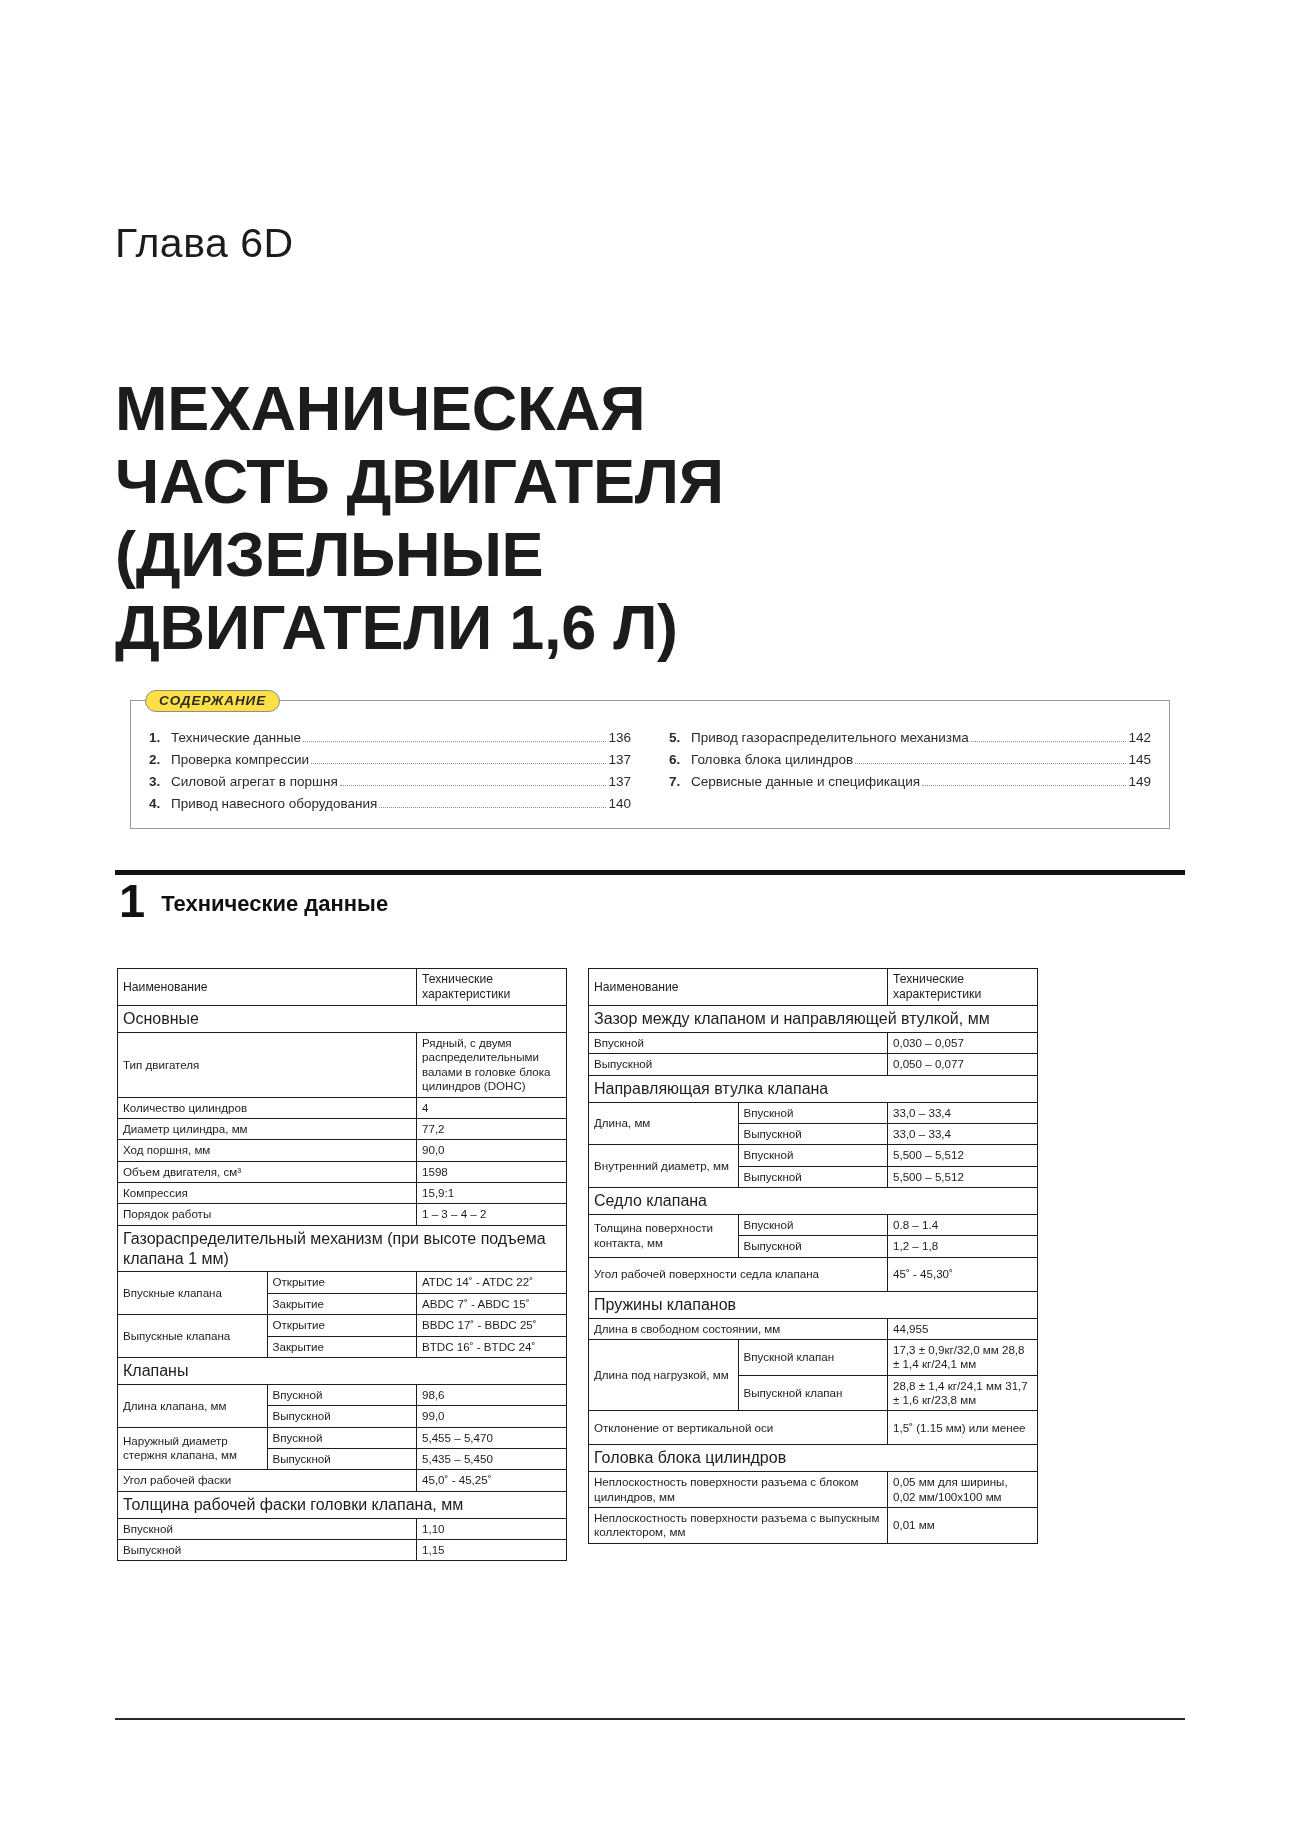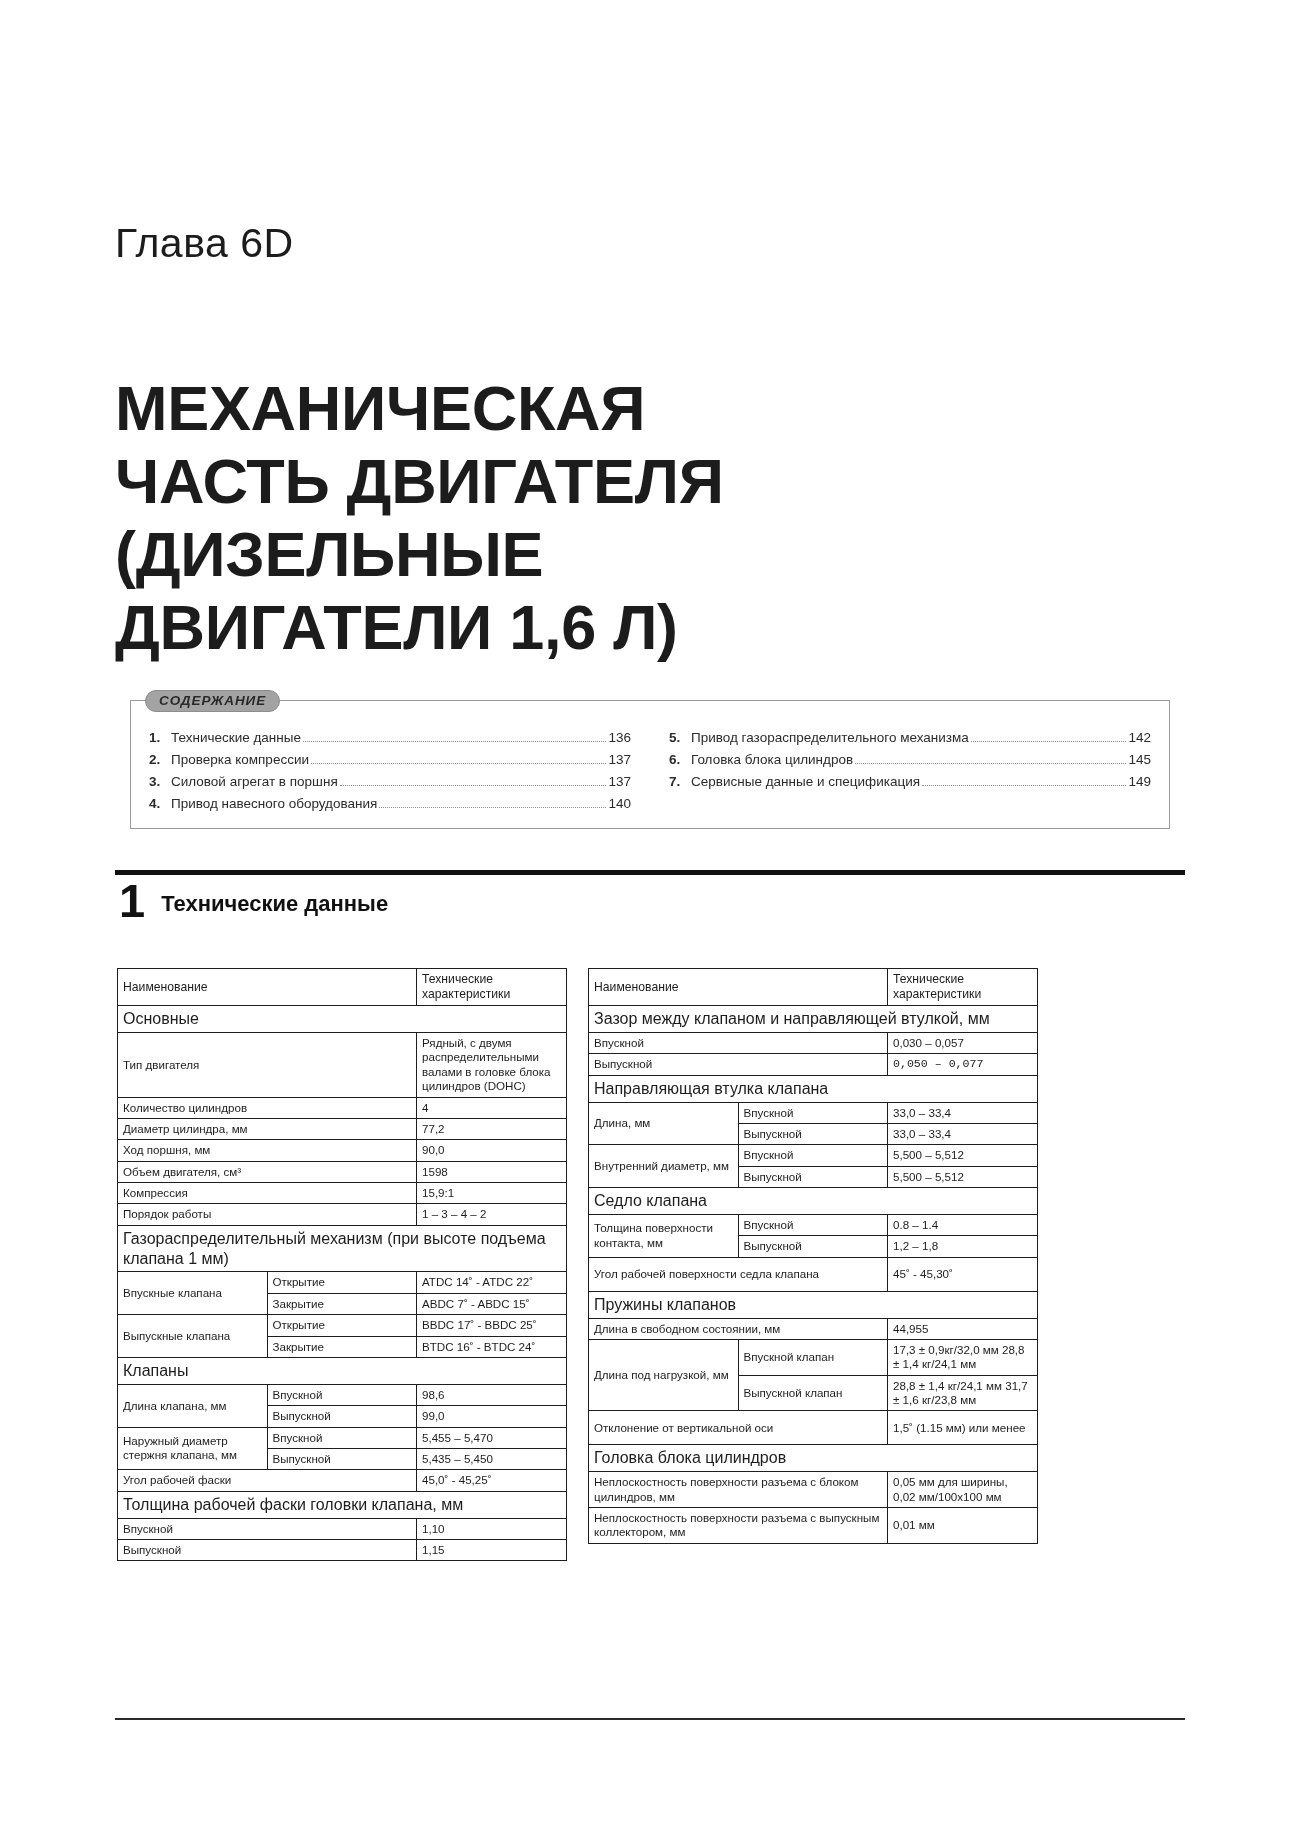--- a/index.html
+++ b/index.html
@@ -50,21 +50,21 @@
   }
   .toc-box {
     border: 1.5px solid #9a9a9a;
     background: #fff;
     padding: 20px 18px 14px 18px;
     position: relative;
   }
   .toc-tag {
     position: absolute;
     left: 14px; top: -11px;
-    background: #a3a3a3;
+    background: #fde047;
     border: 1.5px solid #8d8d8d;
     border-radius: 11px;
     padding: 2px 13px 3px 13px;
     font-size: 13.5px;
     font-weight: 700;
     font-style: italic;
     letter-spacing: 0.9px;
     color: #2a2a2a;
   }
   .toc-cols {
@@ -358,21 +358,21 @@
             </tr>
             <tr class="grp">
               <td colspan="3">Зазор между клапаном и направляющей втулкой, мм</td>
             </tr>
             <tr>
               <td colspan="2" class="lead">Впускной</td>
               <td class="val" style="width: 150px;">0,030 – 0,057</td>
             </tr>
             <tr>
               <td colspan="2" class="lead">Выпускной</td>
-              <td class="val" style="width: 150px; font-family: Liberation Mono, monospace;">0,050 – 0,077</td>
+              <td class="val" style="width: 150px;">0,050 – 0,077</td>
             </tr>
             <tr class="grp">
               <td colspan="3">Направляющая втулка клапана</td>
             </tr>
             <tr>
               <td rowspan="2" class="lead" style="width: 150px;">Длина, мм</td>
               <td style="width: 92px;">Впускной</td>
               <td class="val" style="width: 150px;">33,0 – 33,4</td>
             </tr>
             <tr>

